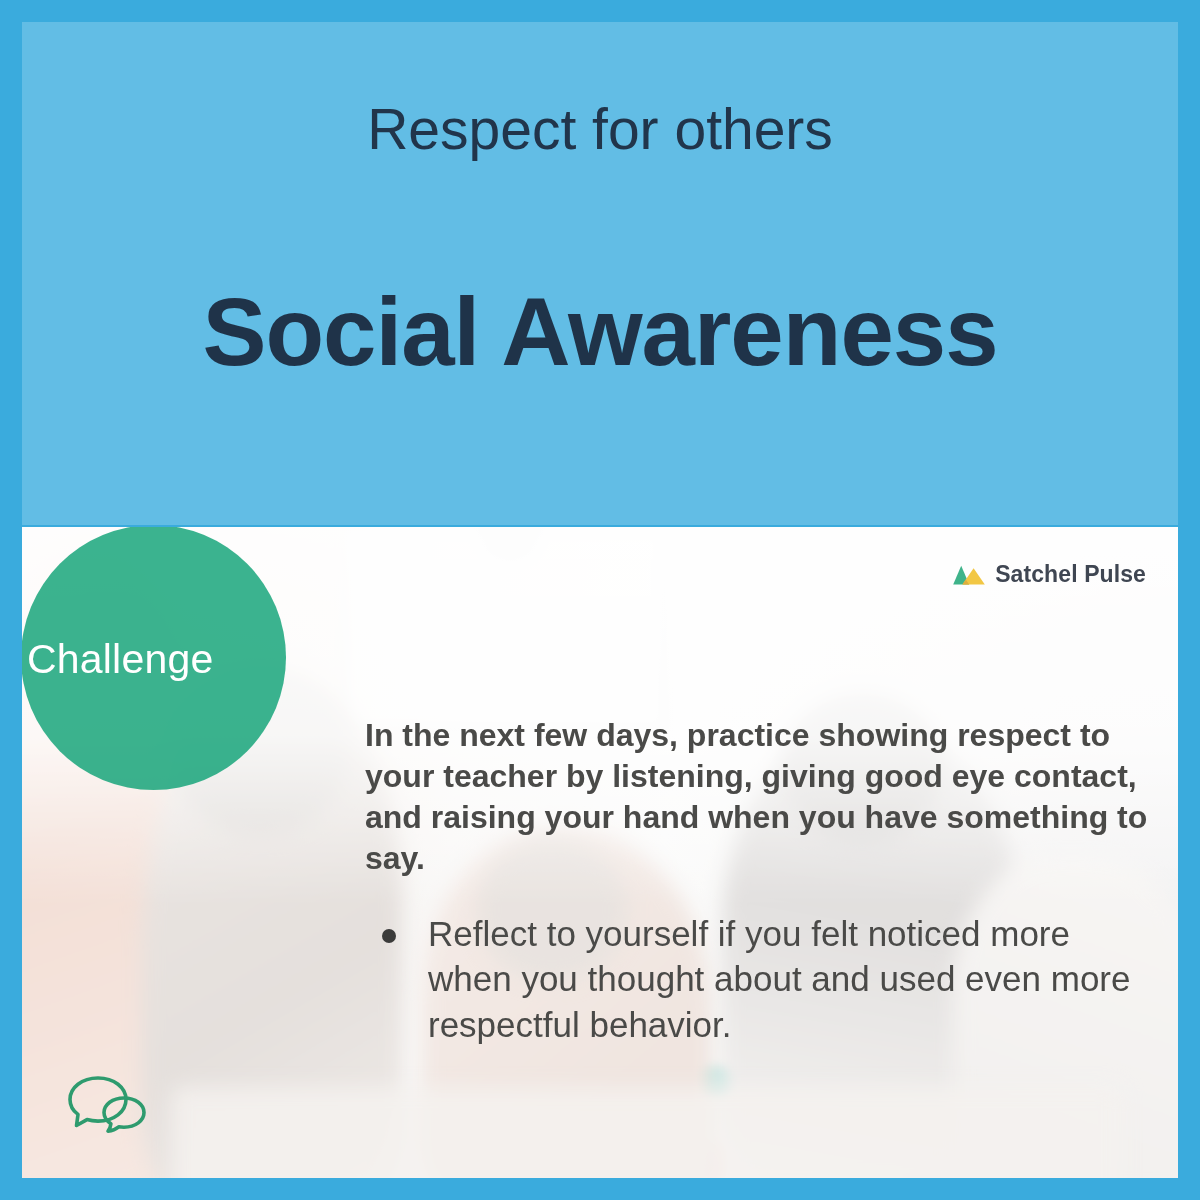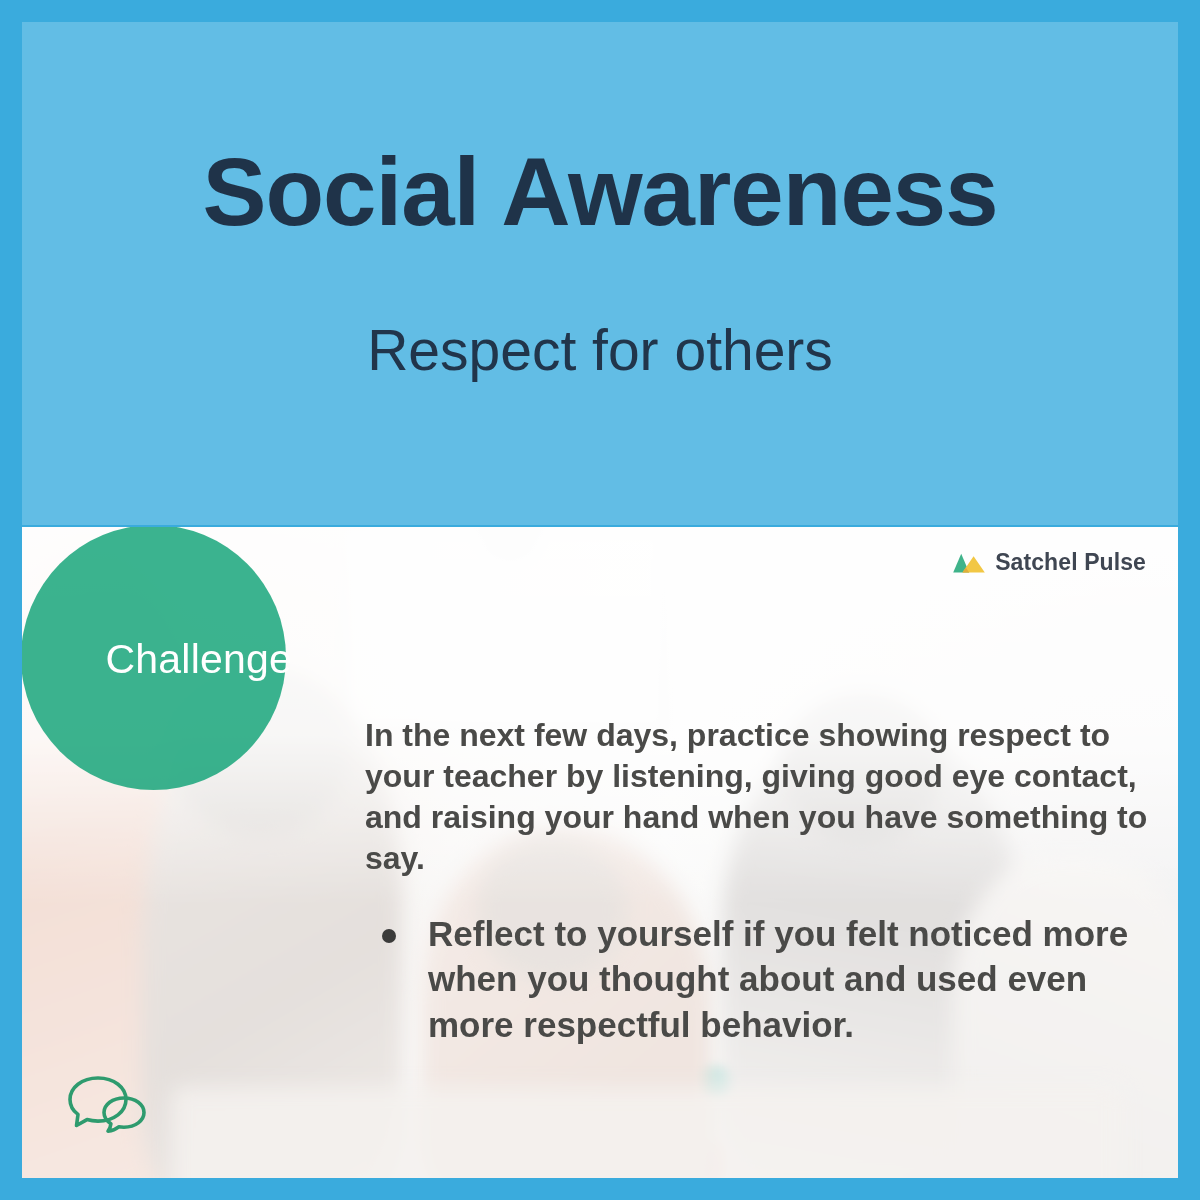--- a/index.html
+++ b/index.html
@@ -118,36 +118,36 @@
   #challenge-circle {
     position: absolute;
     left: -1px;          
     top: -2px;
     width: 265px;
     height: 265px;
     border-radius: 50%;
     background: rgba(10,160,115,.80);
     display: flex;
     align-items: center;
-    justify-content: flex-end;
+    justify-content: flex-start;
   }
   #challenge-label {
     color: #ffffff;
     font-size: 41px;
     font-weight: 400;
     letter-spacing: .2px;
     transform: translate(6px, 2px);
     white-space: nowrap;
   }
 
   
   #brand {
     position: absolute;
     right: 32px;
-    top: 22px;
+    top: 34px;
     display: flex;
     align-items: center;
     gap: 9px;
   }
   #brand-mark { display: block; }
   #brand-name {
     font-size: 23px;
     font-weight: bold;
     color: #3f4652;
     letter-spacing: .1px;
@@ -170,21 +170,21 @@
   }
   #bullets {
     list-style: none;
     margin: 32px 0 0 0;
     padding: 0;
   }
   #bullets li {
     position: relative;
     padding-left: 63px;
     font-size: 35px;
-    font-weight: bold;
+    font-weight: normal;
     line-height: 1.3;
     color: #4a4a48;
   }
   #bullets li .dot {
     position: absolute;
     left: 17px;
     top: 18px;
     width: 14px;
     height: 14px;
     border-radius: 50%;
@@ -199,22 +199,22 @@
     width: 96px;
     height: 70px;
   }
 </style>
 </head>
 <body>
 
 <div id="slide">
 
   <div id="header">
+    <div id="subtitle">Respect for others</div>
     <div id="title">Social Awareness</div>
-    <div id="subtitle">Respect for others</div>
   </div>
 
   <div id="panel">
 
     <div class="photo-layer ph-base"></div>
 
     <div class="photo-layer">
       <div class="ph-board"></div>
       <div class="ph-globe"></div>
 

